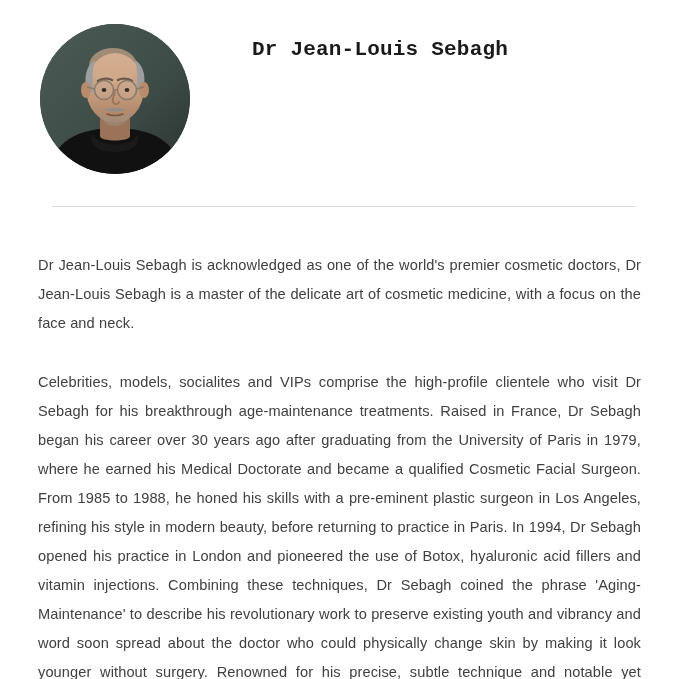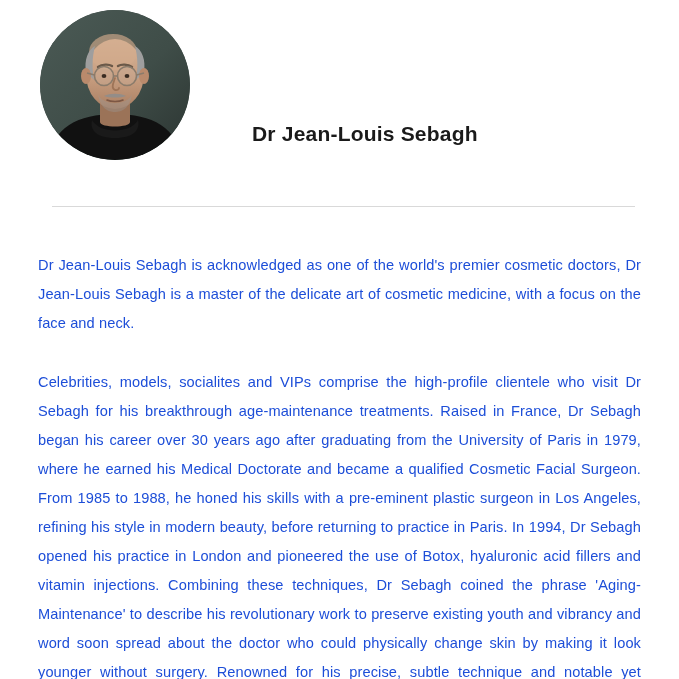--- a/index.html
+++ b/index.html
@@ -17,24 +17,25 @@
   .page {
     position: relative;
     width: 679px;
     height: 679px;
     box-sizing: border-box;
   }
 
   
   .header {
     display: flex;
-    align-items: flex-end;
+    align-items: flex-start;
     padding: 24px 0 0 40px;
     height: 160px;
     box-sizing: border-box;
+    font-family: Liberation Mono, monospace;
   }
   .avatar {
     width: 150px;
     height: 150px;
     border-radius: 50%;
     overflow: hidden;
     flex: 0 0 auto;
     position: relative;
     background: #3d4a46;
   }
@@ -61,21 +62,21 @@
   }
 
   
   .content {
     padding: 44px 38px 0 38px;
   }
   .para {
     font-size: 14.6px;
     line-height: 29px;
     text-align: justify;
-    color: #1d4ed8;
+    color: #404040;
     margin: 0 0 30px 0;
     letter-spacing: 0.1px;
   }
   .para:last-child {
     margin-bottom: 0;
   }
 </style>
 </head>
 <body>
 

